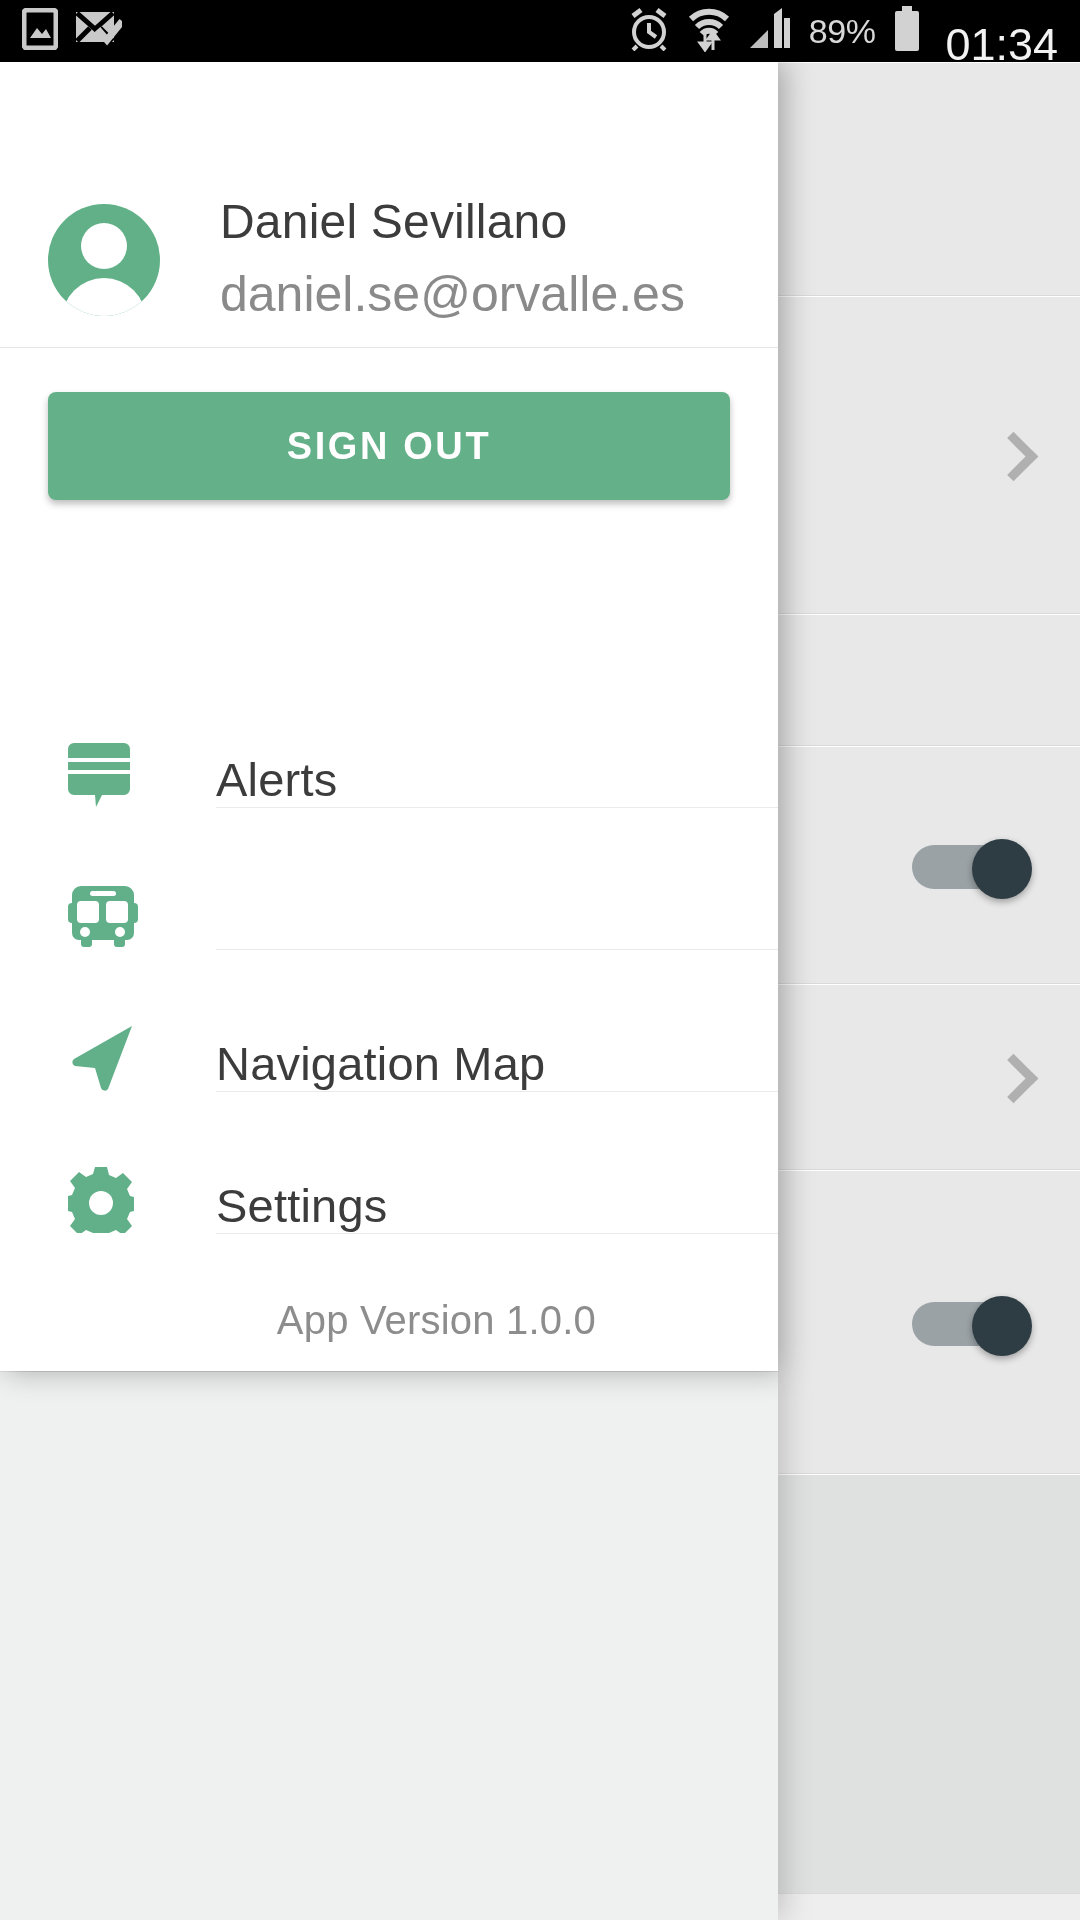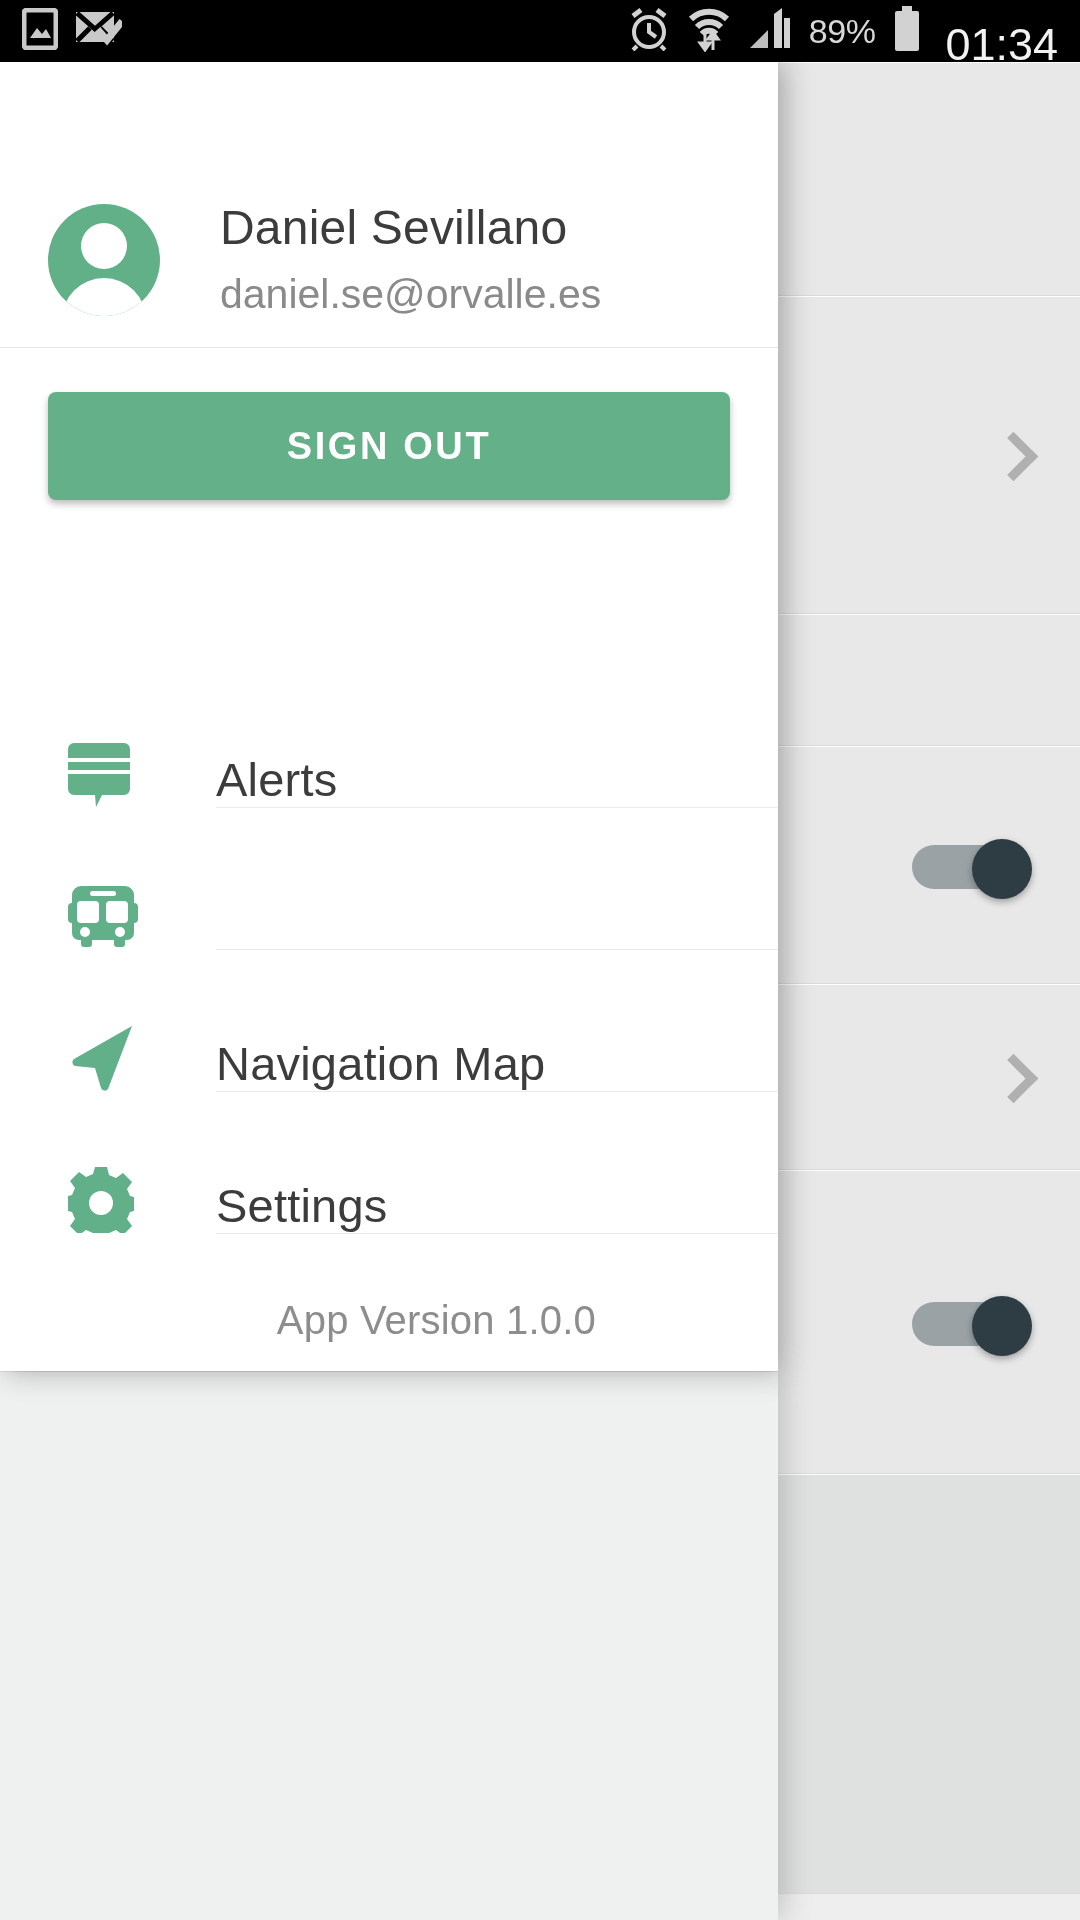--- a/index.html
+++ b/index.html
@@ -88,21 +88,21 @@
   }
   .avatar .body {
     position:absolute; left:50%; bottom:-18px; transform:translateX(-50%);
     width:84px; height:56px; border-radius:42px 42px 0 0; background:#ffffff;
   }
   .profile-text { margin-left:60px; }
   .profile-name {
     font-size:48px; color:#3c3c3c; line-height:1.18; letter-spacing:0.2px;
   }
   .profile-email {
-    font-size:41px; color:#8a8a8a; line-height:1.25; margin-top:12px;
+    font-size:50px; color:#8a8a8a; line-height:1.25; margin-top:12px;
   }
   .profile-sep { height:1px; background:#e6e6e6; width:778px; }
 
   
   .signout-wrap { padding:44px 48px 0 48px; }
   .signout-btn {
     width:682px; height:108px; background:#64b189; border:none;
     border-radius:8px; color:#ffffff; font-size:38px; font-weight:bold;
     letter-spacing:2.6px; cursor:pointer;
     box-shadow:0 4px 7px rgba(0,0,0,.26);

